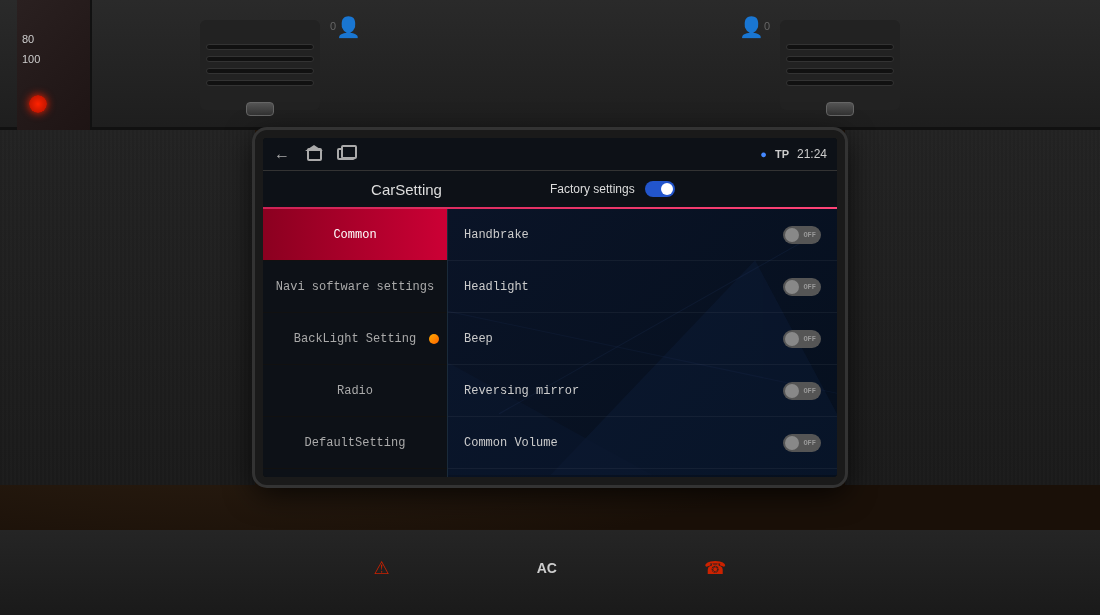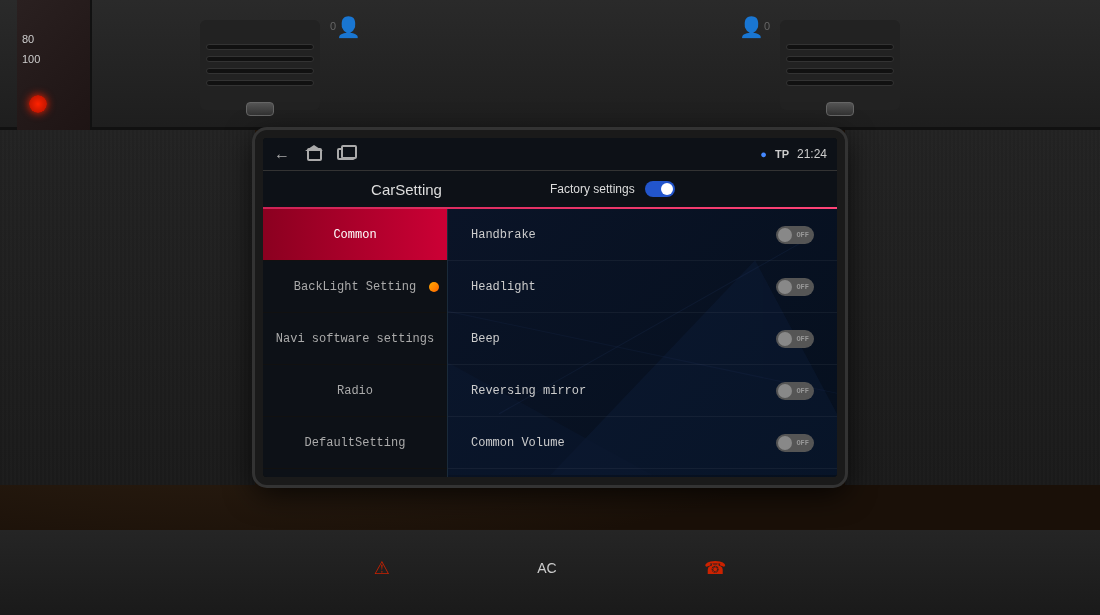--- a/index.html
+++ b/index.html
@@ -328,21 +328,21 @@
       opacity: 0.3;
     }
 
     .setting-row {
       position: relative;
       z-index: 2;
       height: 52px;
       display: flex;
       align-items: center;
       justify-content: space-between;
-      padding: 0 23px;
+      padding: 0 16px;
       border-bottom: 1px solid rgba(255,255,255,0.05);
     }
 
     .setting-label {
       color: #ccc;
       font-size: 12px;
     }
 
     .toggle-off {
       width: 38px;
@@ -388,21 +388,21 @@
     }
 
     .bottom-btn {
       color: #cc2200;
       font-size: 18px;
     }
 
     .ac-text {
       color: #ccc;
       font-size: 14px;
-      font-weight: normal;
+      font-weight: bold;
     }
 
     
     .left-side-panel {
       position: absolute;
       left: 0;
       top: 130px;
       width: 255px;
       height: 355px;
       background: linear-gradient(180deg, #222 0%, #1a1a1a 100%);
@@ -552,26 +552,26 @@
     </div>
 
     <div class="pink-separator"></div>
 
     <div class="main-content">
 
       <div class="left-menu">
         <div class="menu-item active">
           <span>Common</span>
         </div>
+        <div class="menu-item">
+          <span>Navi software settings</span>
+        </div>
         <div class="menu-item" style="position:relative;">
           <span>BackLight Setting</span>
           <span style="position:absolute;right:8px;top:50%;transform:translateY(-50%);width:10px;height:10px;background:linear-gradient(135deg,#ffaa00,#ff6600);border-radius:50%;"></span>
-        </div>
-        <div class="menu-item">
-          <span>Navi software settings</span>
         </div>
         <div class="menu-item">
           <span>Radio</span>
         </div>
         <div class="menu-item">
           <span>DefaultSetting</span>
         </div>
       </div>
 
       <div class="right-content">

